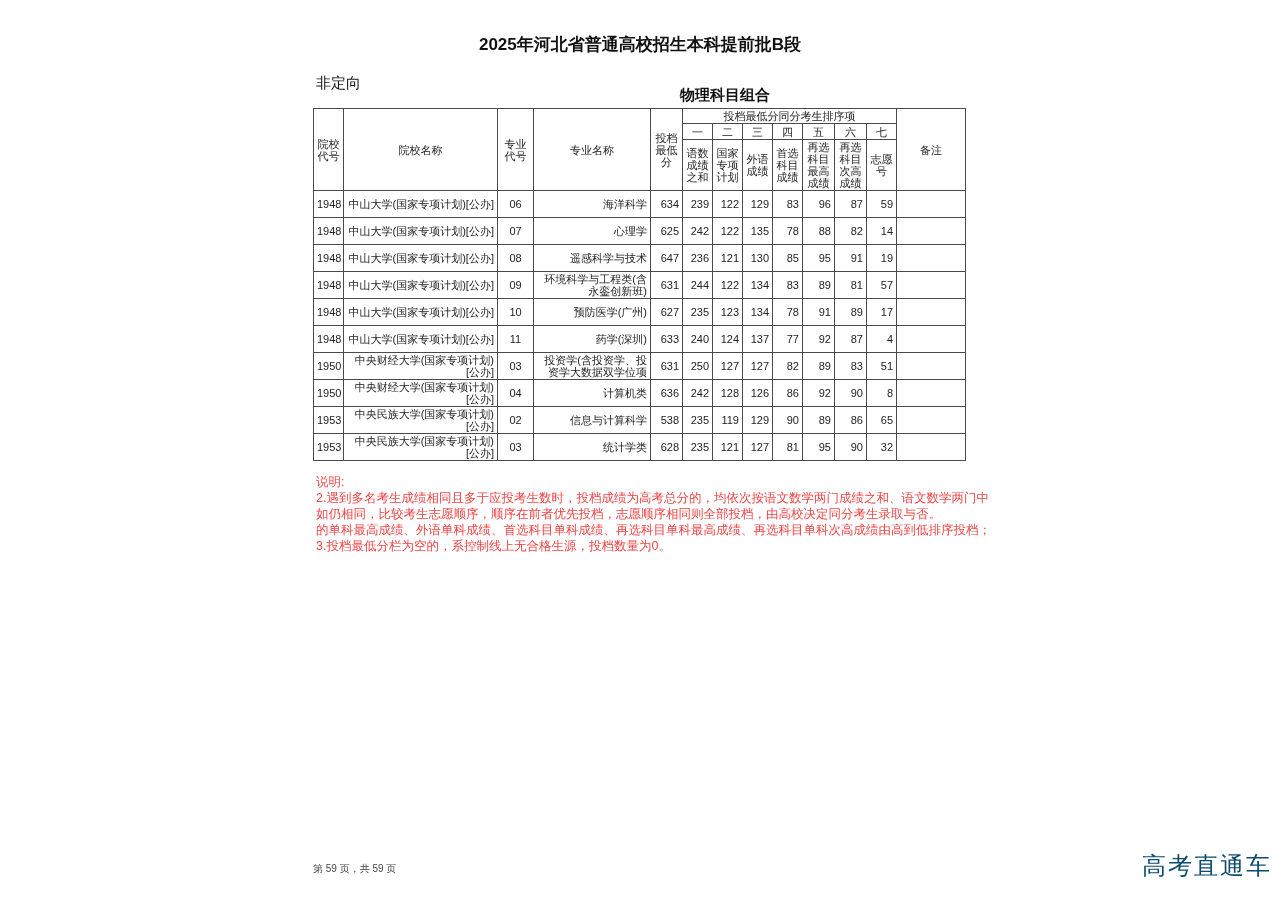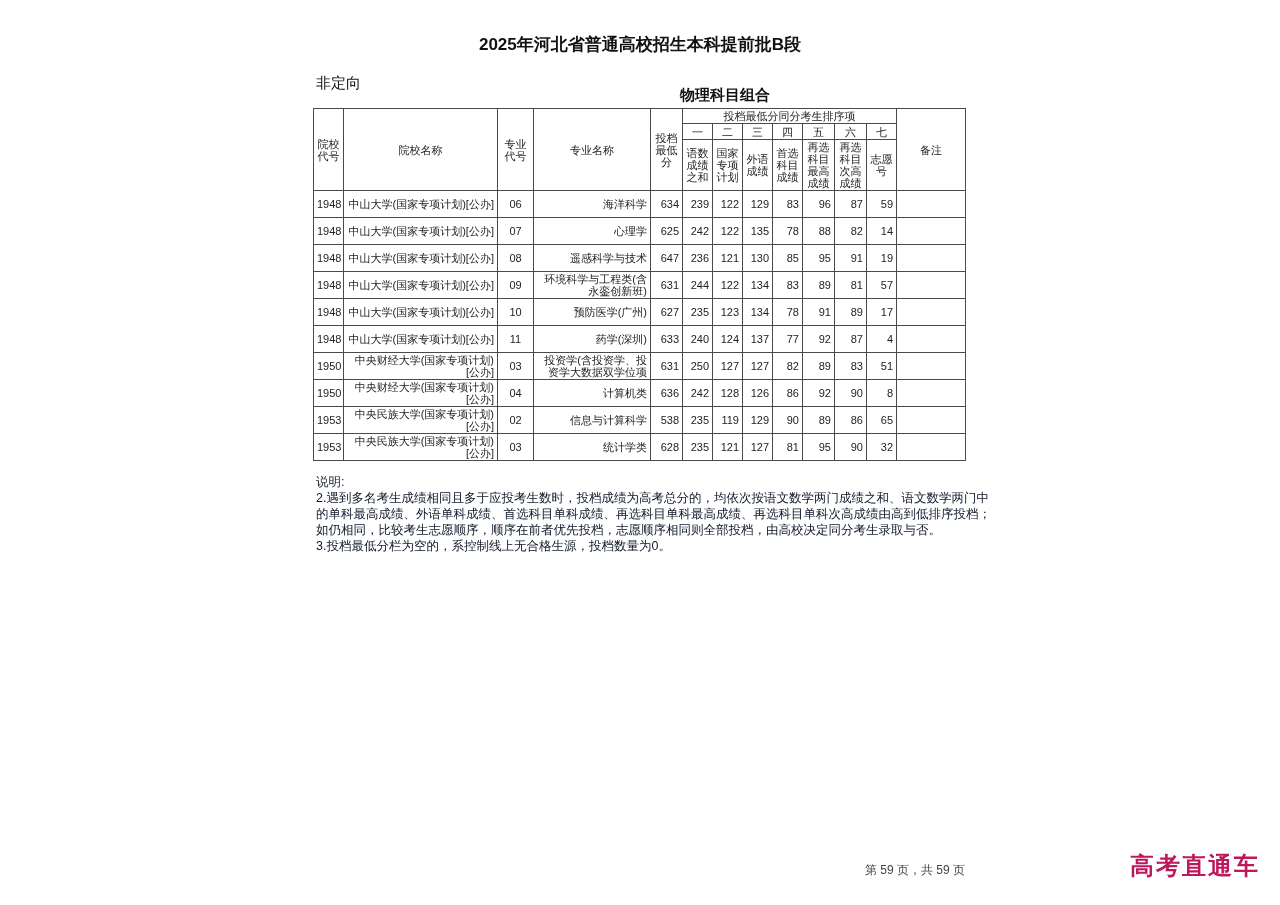--- a/index.html
+++ b/index.html
@@ -17,25 +17,25 @@
   .score-table th { font-weight:normal; text-align:center; line-height:12px; padding:1px 3px; }
   .score-table thead tr.group-row th { height:15px; }
   .score-table thead tr.num-row th { height:16px; }
   .score-table thead tr.label-row th { height:51px; }
   .score-table tbody tr { height:27px; }
   .score-table td.code { text-align:center; }
   .score-table td.name { text-align:right; line-height:12px; }
   .score-table td.num { text-align:right; }
   .score-table td.remark { }
 
-  .notes { position:absolute; top:474px; left:316px; width:680px; font-size:12.5px; line-height:16px; color:#0f172a; }
-
-  .footer { position:absolute; top:862px; left:313px; width:652px; text-align:right; font-size:12px; color:#444; }
-
-  .watermark { position:absolute; top:850px; right:20px; font-size:24px; font-weight:bold; color:#be185d; letter-spacing:2px; }
+  .notes { position:absolute; top:474px; left:316px; width:680px; font-size:12.5px; line-height:16px; color:#ef4444; }
+
+  .footer { position:absolute; top:862px; left:313px; width:652px; text-align:left; font-size:10px; color:#444; }
+
+  .watermark { position:absolute; top:850px; right:8px; font-size:24px; font-weight:normal; color:#0c4a6e; letter-spacing:2px; }
 </style>
 </head>
 <body>
 
 <div class="page">
 
   <div class="title-block">
     <div class="title-line">2025年河北省普通高校招生本科提前批B段</div>
   </div>
 
@@ -237,22 +237,22 @@
           <td class="num">90</td>
           <td class="num">32</td>
           <td class="remark"></td>
         </tr>
       </tbody>
   </table>
 
   <div class="notes">
     <div>说明:</div>
     <div>2.遇到多名考生成绩相同且多于应投考生数时，投档成绩为高考总分的，均依次按语文数学两门成绩之和、语文数学两门中</div>
+    <div>如仍相同，比较考生志愿顺序，顺序在前者优先投档，志愿顺序相同则全部投档，由高校决定同分考生录取与否。</div>
     <div>的单科最高成绩、外语单科成绩、首选科目单科成绩、再选科目单科最高成绩、再选科目单科次高成绩由高到低排序投档；</div>
-    <div>如仍相同，比较考生志愿顺序，顺序在前者优先投档，志愿顺序相同则全部投档，由高校决定同分考生录取与否。</div>
     <div>3.投档最低分栏为空的，系控制线上无合格生源，投档数量为0。</div>
   </div>
 
   <div class="footer">第 59 页，共 59 页</div>
 
   <div class="watermark">高考直通车</div>
 
 </div>
 
 </body></html>

